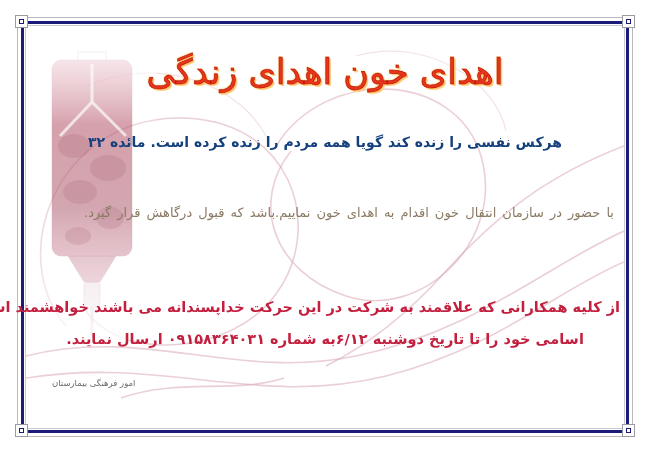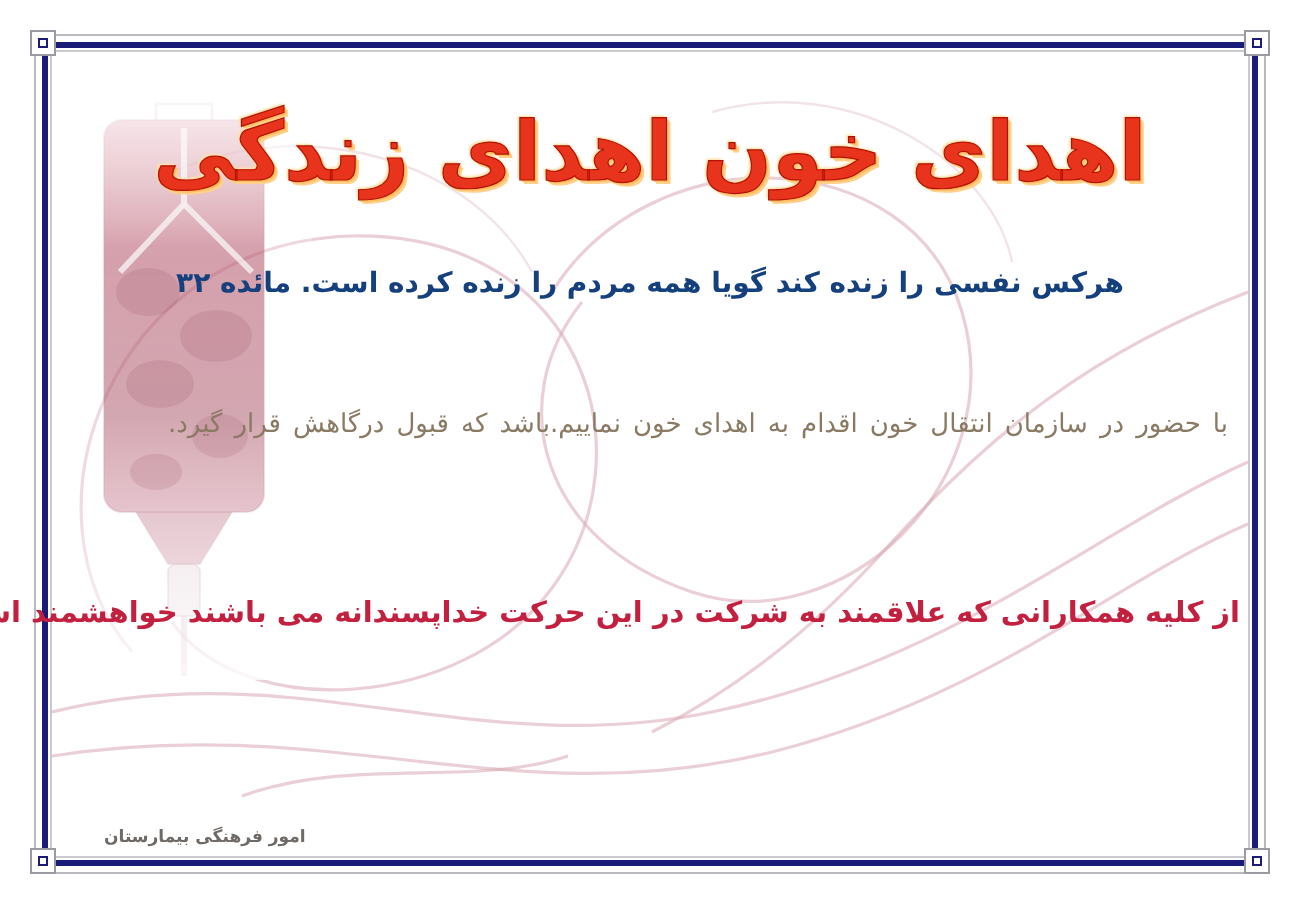--- a/index.html
+++ b/index.html
@@ -113,22 +113,22 @@
   .title-wrap {
     position: absolute;
     top: 22px;
     left: 0;
     right: 0;
     text-align: center;
   }
   .title {
     display: inline-block;
     font-family: "DejaVu Sans", "Liberation Sans", sans-serif;
-    font-size: 41px;
-    font-weight: 700;
+    font-size: 35px;
+    font-weight: 400;
     letter-spacing: 1px;
     color: #e8341c;
     -webkit-text-stroke: 0.6px #b31200;
     text-shadow:
        0 0  2px #ffd9a0,
        1px 1px 0 #ffb347,
        2px 2px 0 #ffd08a,
       -1px -1px 1px #ffe3b0;
     white-space: nowrap;
   }
@@ -179,24 +179,23 @@
   .cta .cta-line { display: block; white-space: nowrap; }
   .cta .cta-line.second { font-size: 14.5px; }
 
   
   .signature {
     position: absolute;
     top: 348px;
     right: 20px;
     left: auto;
     font-size: 8.5px;
-    font-weight: 700;
+    font-weight: 400;
     color: #6f6a66;
     white-space: nowrap;
-    margin-top: 36px;
   }
   .signature.left-pos {
     right: auto;
     left: 22px;
   }
 </style>
 </head>
 <body>
 
 <div class="poster">
@@ -286,18 +285,19 @@
     </div>
 
     <div class="verse">هرکس نفسی را زنده کند گویا همه مردم را زنده کرده است. مائده ۳۲</div>
 
     <div class="body-text">
       <span class="line l2">با حضور در سازمان انتقال خون اقدام به اهدای خون نماییم.باشد که قبول درگاهش قرار گیرد.</span>
     </div>
 
     <div class="cta">
       <span class="cta-line first">از کلیه همکارانی که علاقمند به شرکت در این حرکت خداپسندانه می باشند خواهشمند است</span>
+      <span class="cta-line second">اسامی خود را تا تاریخ دوشنبه ۶/۱۲به شماره ۰۹۱۵۸۳۶۴۰۳۱ ارسال نمایند.</span>
     </div>
 
     <div class="signature left-pos">امور فرهنگی بیمارستان</div>
 
   </div>
 </div>
 
 </body></html>

